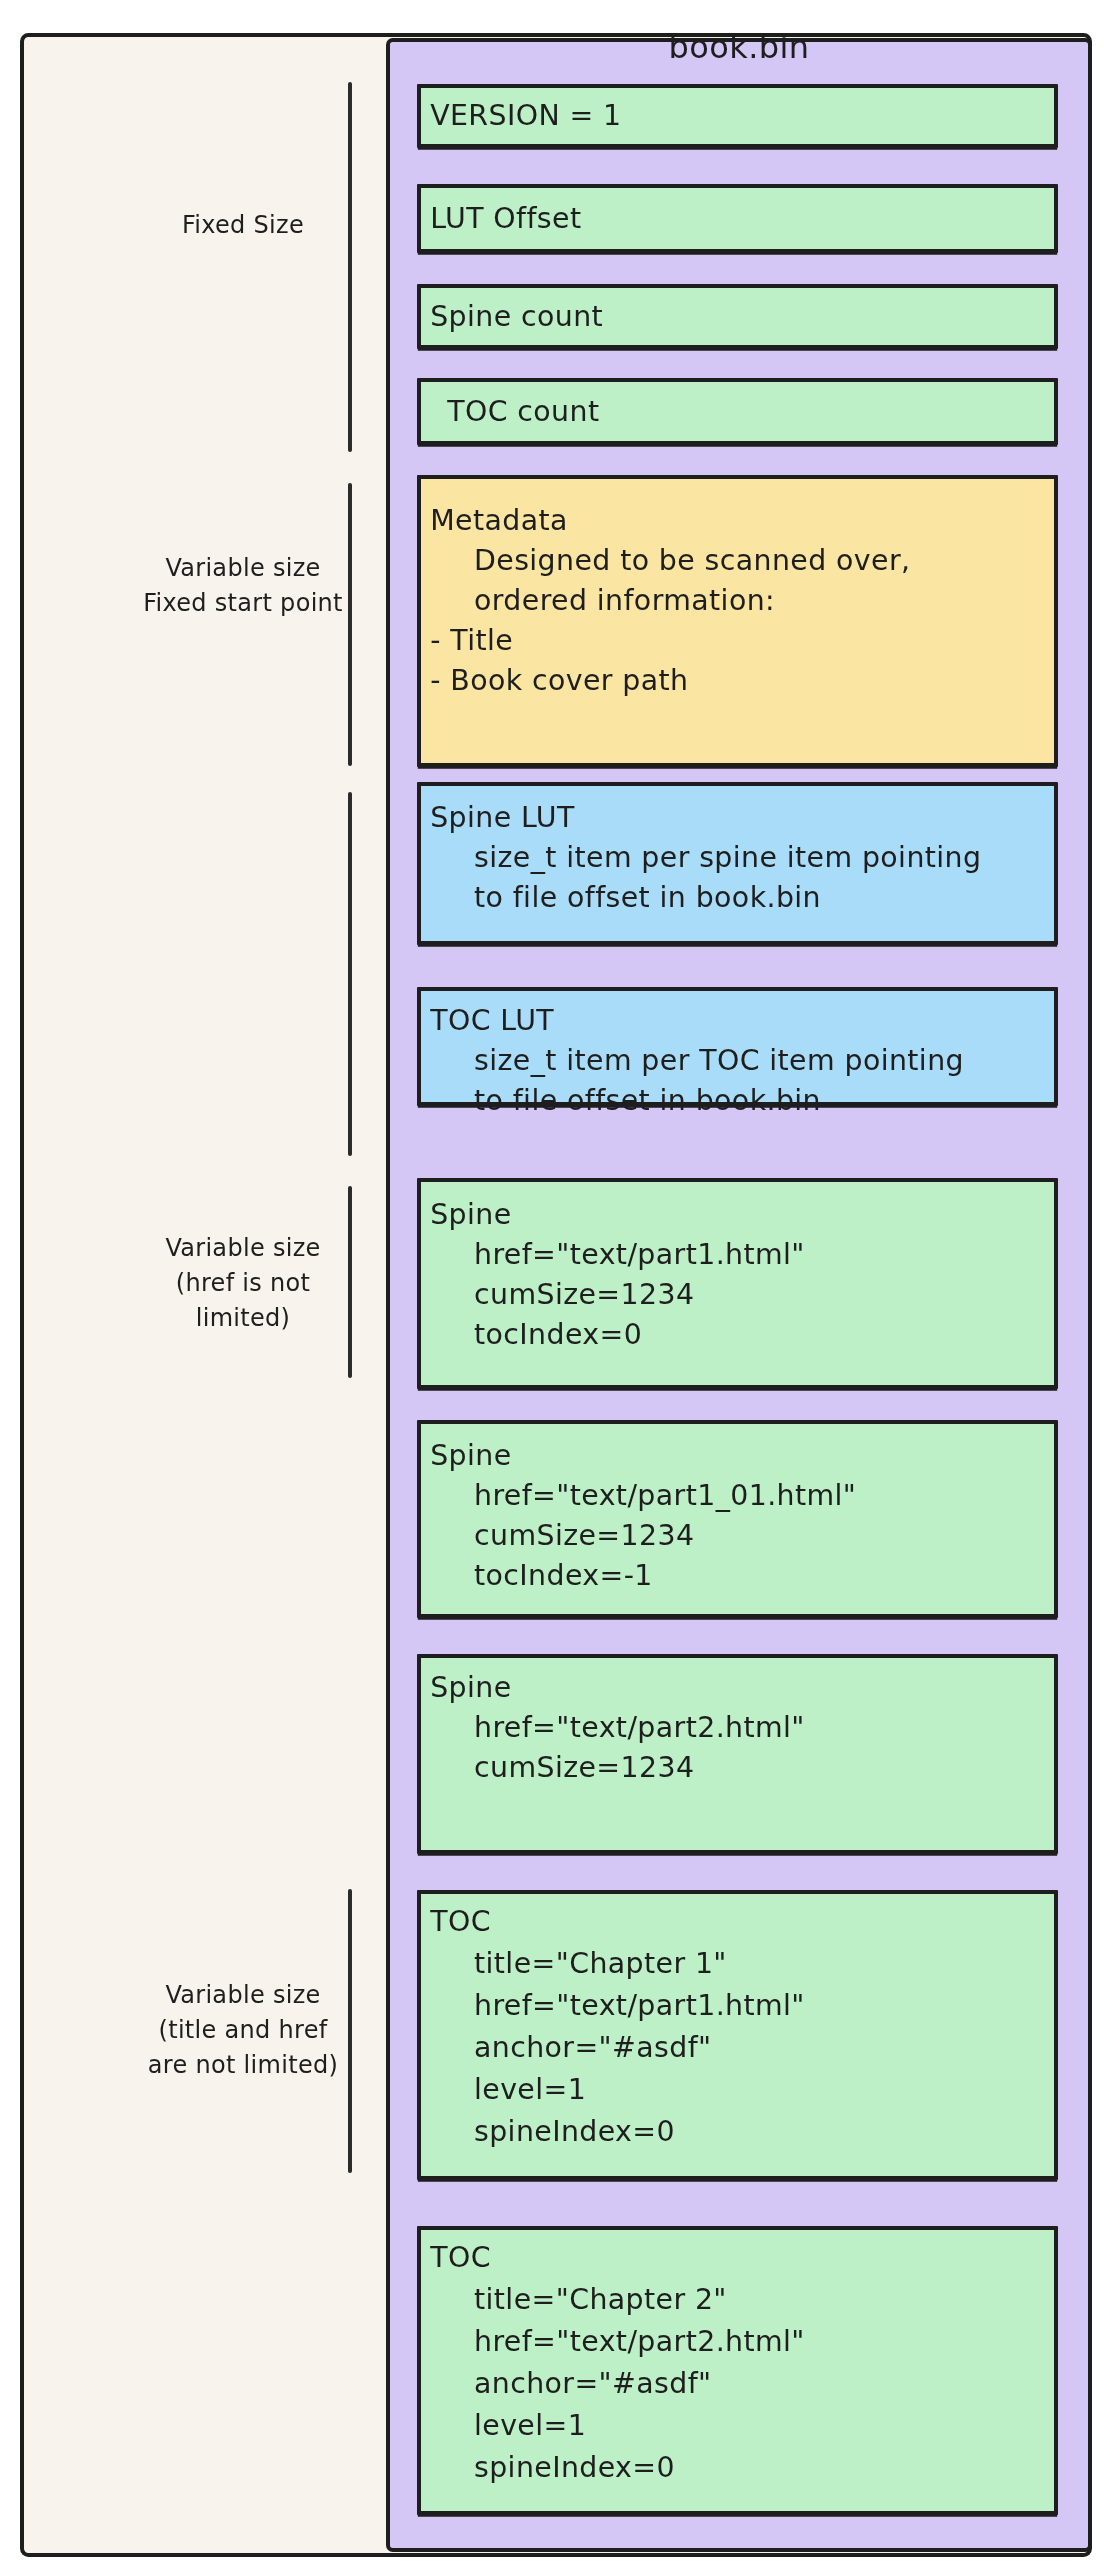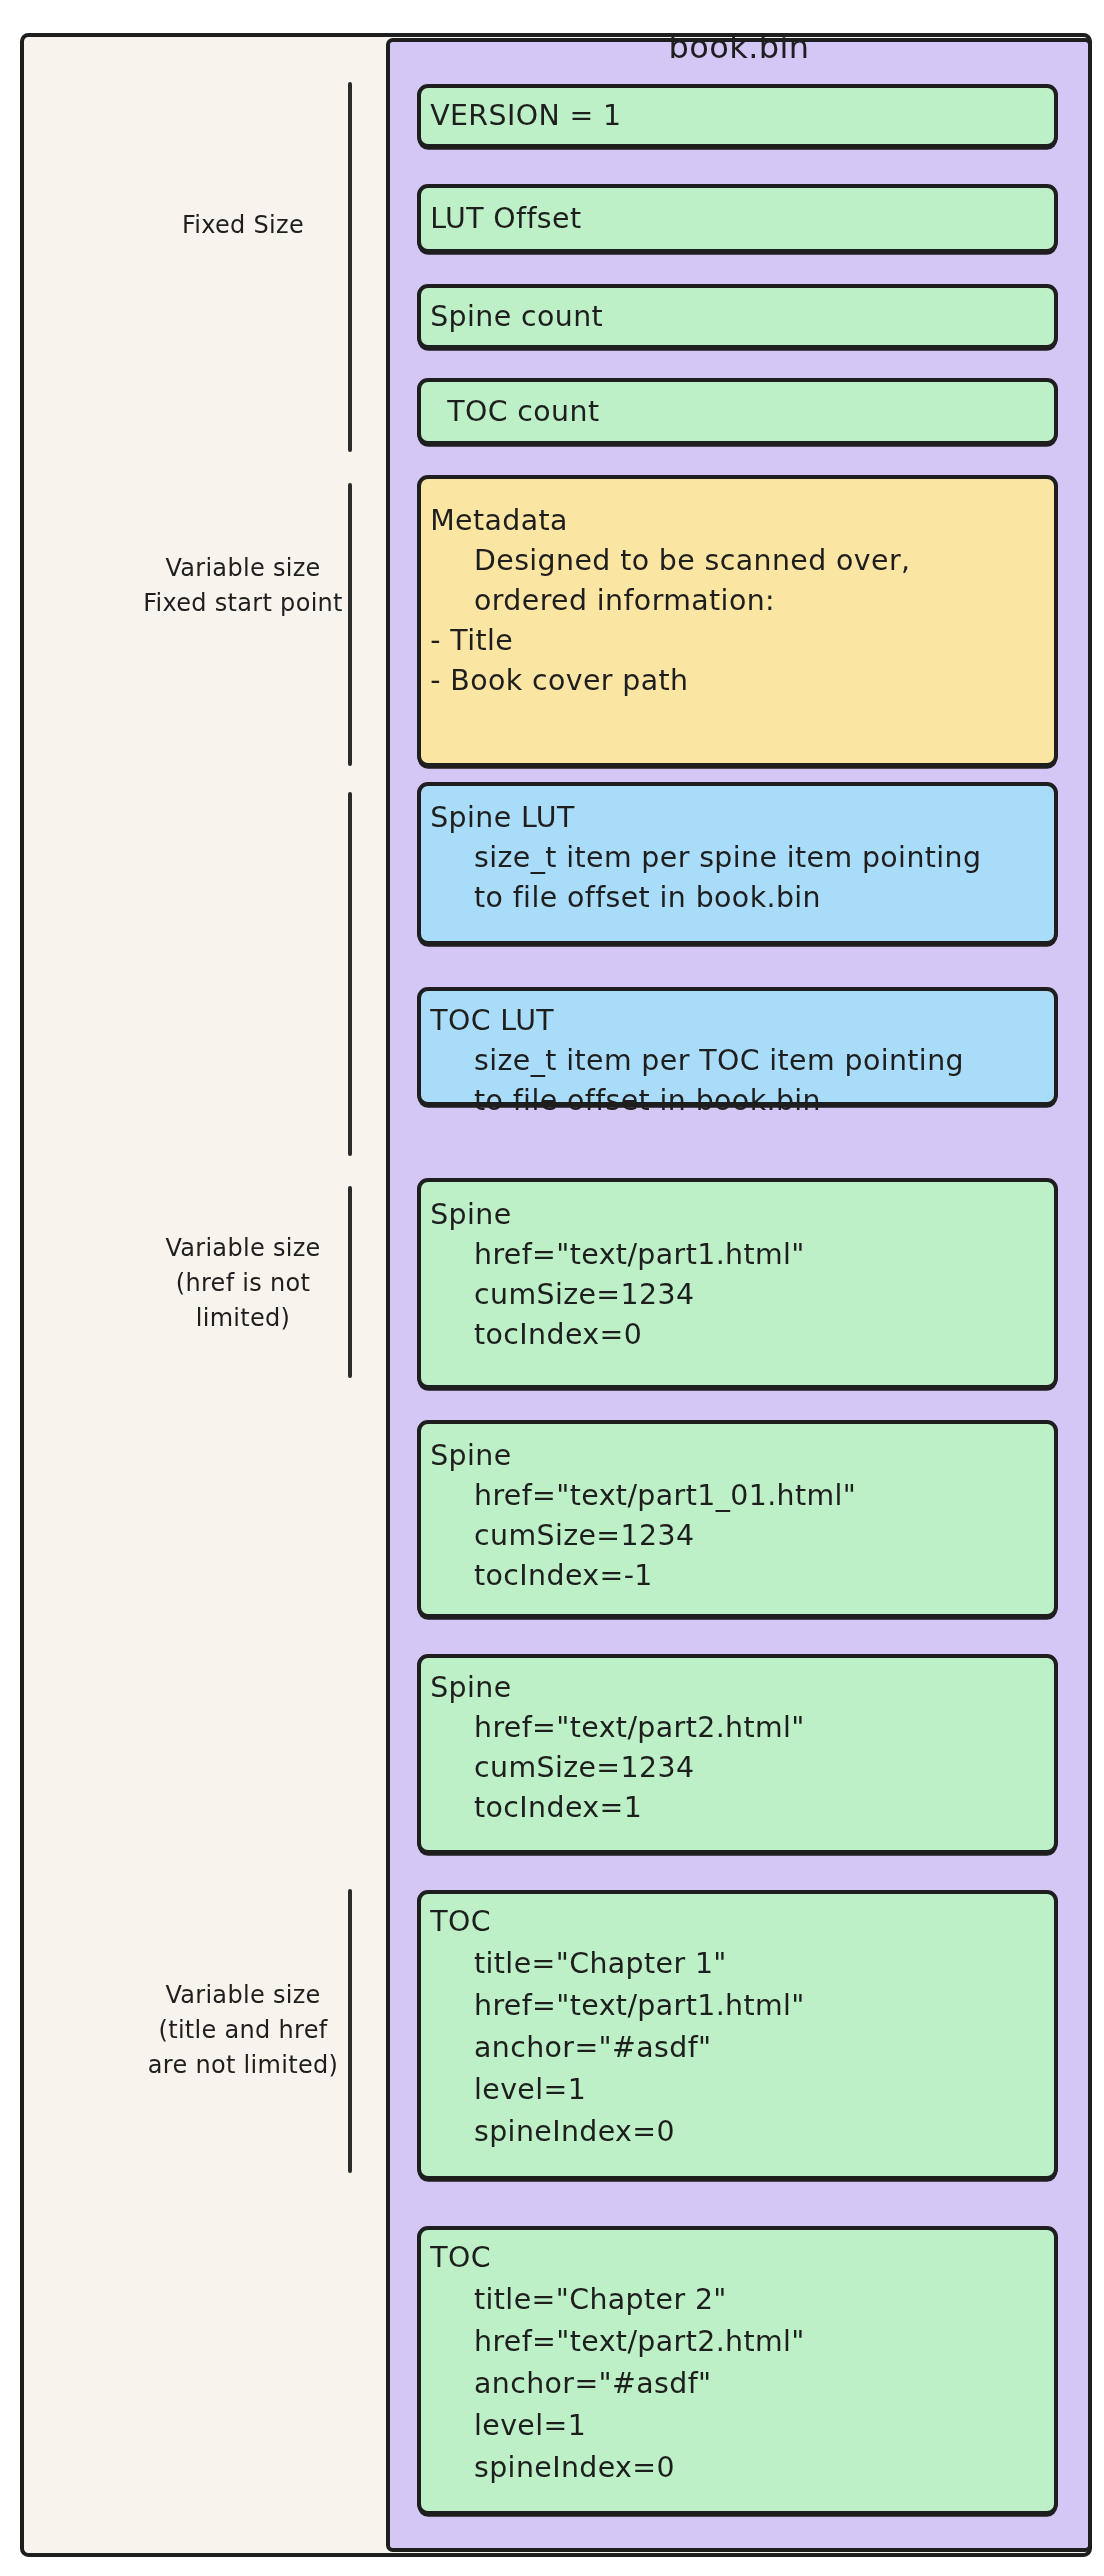--- a/index.html
+++ b/index.html
@@ -25,21 +25,21 @@
     border-radius:6.7px;
     box-sizing:border-box;
   }
   .file-title{
     position:absolute;left:386px;top:28.4px;width:706px;
     text-align:center;font-size:32px;font-weight:500;letter-spacing:0.4px;
   }
   .box{
     position:absolute;left:417px;width:641px;
     border:4.2px solid var(--ink,#1e1e1e);
-    border-radius:11px;
+    border-radius:1px;
     box-sizing:border-box;
     font-size:28.4px;
     box-shadow:0 2.5px 0 -0.8px var(--ink,#1e1e1e);
   }
   .green{background:var(--green,#bdf0c7);}
   .yellow{background:var(--yellow,#fae6a2);}
   .blue{background:var(--blue,#a9dcf8);}
   .single{display:flex;align-items:center;}
   .ln{line-height:40px;padding-left:9.2px;white-space:pre;letter-spacing:0.4px;}
   .lh50 .ln{line-height:42px;}
@@ -151,21 +151,20 @@
   <div class="box green p9">
     <div class="ln">Spine</div>
     <div class="ln i1">href="text/part1_01.html"</div>
     <div class="ln i1">cumSize=1234</div>
     <div class="ln i1">tocIndex=-1</div>
   </div>
   <div class="box green p10">
     <div class="ln">Spine</div>
     <div class="ln i1">href="text/part2.html"</div>
     <div class="ln i1">cumSize=1234</div>
-    <div class="ln i1">tocIndex=1</div>
   </div>
 
   <div class="box green lh50 p11">
     <div class="ln">TOC</div>
     <div class="ln i1">title="Chapter 1"</div>
     <div class="ln i1">href="text/part1.html"</div>
     <div class="ln i1">anchor="#asdf"</div>
     <div class="ln i1">level=1</div>
     <div class="ln i1">spineIndex=0</div>
   </div>

